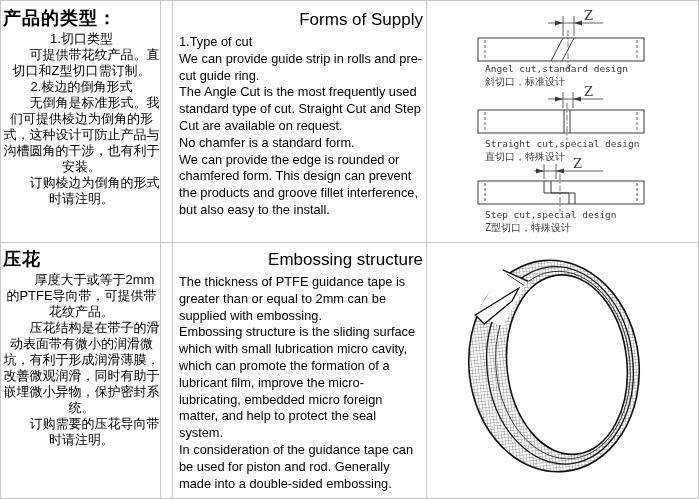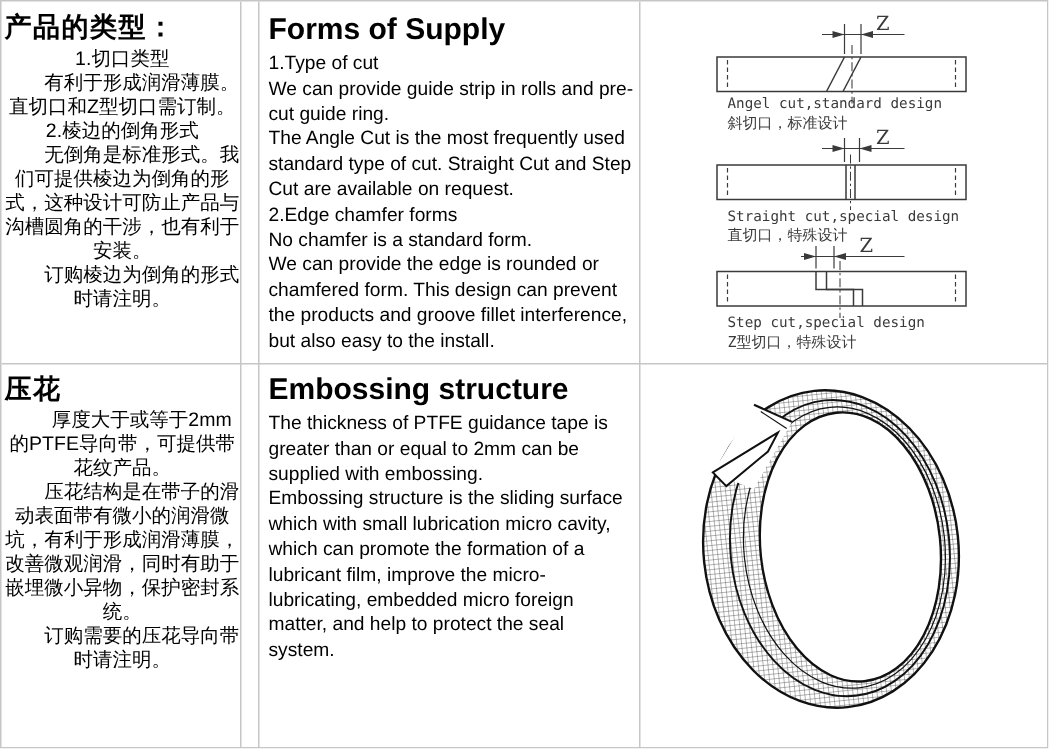--- a/index.html
+++ b/index.html
@@ -11,21 +11,21 @@
   .cell{position:absolute;overflow:hidden;box-sizing:border-box;}
   
   .zh{font-size:13px;line-height:16px;}
   .zh p{margin:0;white-space:pre-wrap;word-break:break-all;text-align:center;}
   .zh-head{font-size:18px;font-weight:bold;margin:2px 0 2px 0;letter-spacing:1px;line-height:22px;}
   #cell-lt{left:2px;top:4px;width:157px;height:236px;}
   #cell-lb{left:2px;top:245px;width:157px;height:251px;}
   
   .en{font-size:12.8px;line-height:16.8px;}
   .en p{margin:0;}
-  .en-head{font-size:20px;font-weight:bold;margin:0 0 3px 0;line-height:22px;}
+  .en-head{font-size:17px;font-weight:normal;margin:0 0 3px 0;line-height:22px;text-align:right;}
   #cell-mt{left:178px;top:8px;width:244px;height:232px;}
   #cell-mb{left:178px;top:248px;width:244px;height:248px;}
   
   #cell-rt{left:426px;top:2px;width:269px;height:238px;}
   #cell-rb{left:426px;top:242px;width:269px;height:254px;}
   svg{display:block;}
   .cad-line{stroke:#3a3a3a;stroke-width:1;fill:none;}
   .cad-thin{stroke:#3a3a3a;stroke-width:0.8;fill:none;}
   .cad-dash{stroke:#3a3a3a;stroke-width:0.8;fill:none;stroke-dasharray:3,2;}
   .cad-center{stroke:#3a3a3a;stroke-width:0.7;fill:none;stroke-dasharray:6,2,1.5,2;}
@@ -40,47 +40,47 @@
 <div class="page">
 
   <div class="vline" style="left:159px"></div>
   <div class="vline" style="left:171px"></div>
   <div class="vline" style="left:425px"></div>
   <div class="hline" style="top:241px"></div>
 
   <div id="cell-lt" class="cell zh">
     <div class="zh-head">产品的类型：</div>
     <p>1.切口类型</p>
-    <p>　　有利于形成润滑薄膜。直切口和Z型切口需订制。</p>
+    <p>　　可提供带花纹产品。直切口和Z型切口需订制。</p>
     <p>2.棱边的倒角形式</p>
     <p>　　无倒角是标准形式。我们可提供棱边为倒角的形式，这种设计可防止产品与沟槽圆角的干涉，也有利于安装。</p>
     <p>　　订购棱边为倒角的形式时请注明。</p>
   </div>
 
   <div id="cell-lb" class="cell zh">
     <div class="zh-head">压花</div>
     <p>　　厚度大于或等于2mm的PTFE导向带，可提供带花纹产品。</p>
     <p>　　压花结构是在带子的滑动表面带有微小的润滑微坑，有利于形成润滑薄膜，改善微观润滑，同时有助于嵌埋微小异物，保护密封系统。</p>
     <p>　　订购需要的压花导向带时请注明。</p>
   </div>
 
   <div id="cell-mt" class="cell en">
     <div class="en-head">Forms of Supply</div>
     <p>1.Type of cut</p>
     <p>We can provide guide strip in rolls and pre-cut guide ring.</p>
     <p>The Angle Cut is the most frequently used standard type of cut. Straight Cut and Step Cut are available on request.</p>
-    <p>2.Edge chamfer forms</p>
     <p>No chamfer is a standard form.</p>
     <p>We can provide the edge is rounded or chamfered form. This design can prevent the products and groove fillet interference, but also easy to the install.</p>
   </div>
 
   <div id="cell-mb" class="cell en">
     <div class="en-head">Embossing structure</div>
     <p>The thickness of PTFE guidance tape is greater than or equal to 2mm can be supplied with embossing.</p>
     <p>Embossing structure is the sliding surface which with small lubrication micro cavity, which can promote the formation of a lubricant film, improve the micro-lubricating, embedded micro foreign matter, and help to protect the seal system.</p>
+    <p>In consideration of the guidance tape can be used for piston and rod. Generally made into a double-sided embossing.</p>
   </div>
 
   <div id="cell-rt" class="cell">
     <svg width="269" height="238" viewBox="0 0 269 238">
 
       <g>
         <line class="cad-thin" x1="121" y1="20" x2="176" y2="20"></line>
         <polygon class="cad-arrow" points="136,20 128,17.6 128,22.4"></polygon>
         <polygon class="cad-arrow" points="147,20 155,17.6 155,22.4"></polygon>
         <line class="cad-thin" x1="136" y1="13" x2="136" y2="33"></line>

